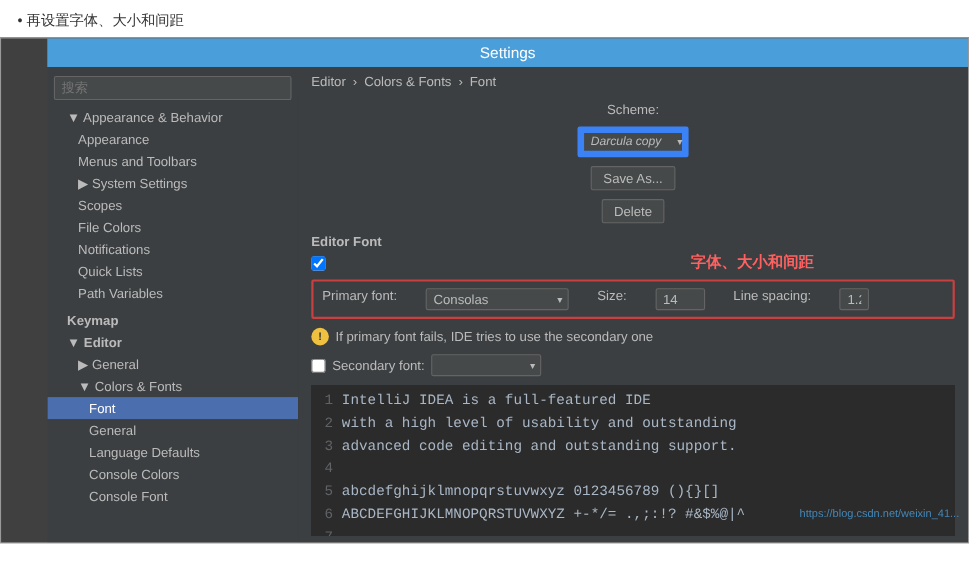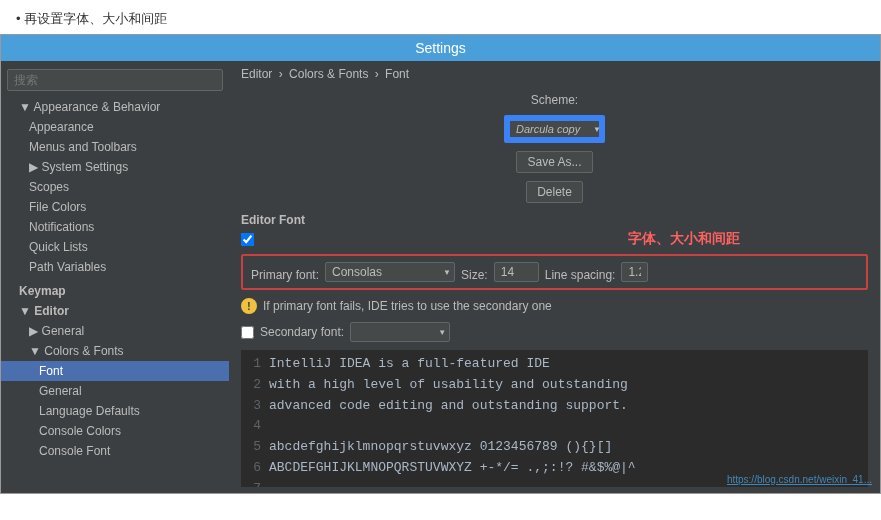--- a/index.html
+++ b/index.html
@@ -12,20 +12,21 @@
       color: #333;
     }
 
     .app-window {
       border: 1px solid #999;
       width: 881px;
       height: 460px;
       display: flex;
       flex-direction: column;
       background: #404040;
+      padding-left: 42px;
     }
 
     .title-bar {
       background: #4a9eda;
       color: #fff;
       text-align: center;
       padding: 5px 0;
       font-size: 14px;
       font-weight: normal;
       flex-shrink: 0;
@@ -162,22 +163,22 @@
       flex-shrink: 0;
     }
     .checkbox-row input[type=checkbox] { cursor: pointer; }
     .checkbox-row label { color: #bbb; font-size: 12px; cursor: pointer; }
 
     .font-settings-box {
       border: 2px solid #c94040;
       border-radius: 2px;
       padding: 6px 8px;
       display: flex;
-      align-items: flex-end;
-      gap: 6px;
+      align-items: flex-start;
+      gap: 26px;
       margin-bottom: 8px;
       flex-shrink: 0;
       background: #3c3f41;
     }
 
     .font-field-label { color: #bbb; font-size: 12px; }
 
     .font-select-wrapper {
       position: relative;
       display: inline-flex;
@@ -453,16 +454,16 @@
           </div>
         </div>
       </div>
 
       <div style="position:absolute; right:140px; top:195px; color:#ff6060; font-size:14px; font-weight:bold; pointer-events:none;">
         <span>字体、大小和间距</span>
       </div>
     </div>
   </div>
 
-  <div style="position:absolute; bottom:8px; right:8px; color:#4a9eda; font-size:10px; opacity:0.8; text-decoration:underline;">
+  <div style="position:absolute; bottom:20px; right:8px; color:#4a9eda; font-size:10px; opacity:0.8; ">
     https://blog.csdn.net/weixin_41...
   </div>
 </div>
 
 </body></html>

